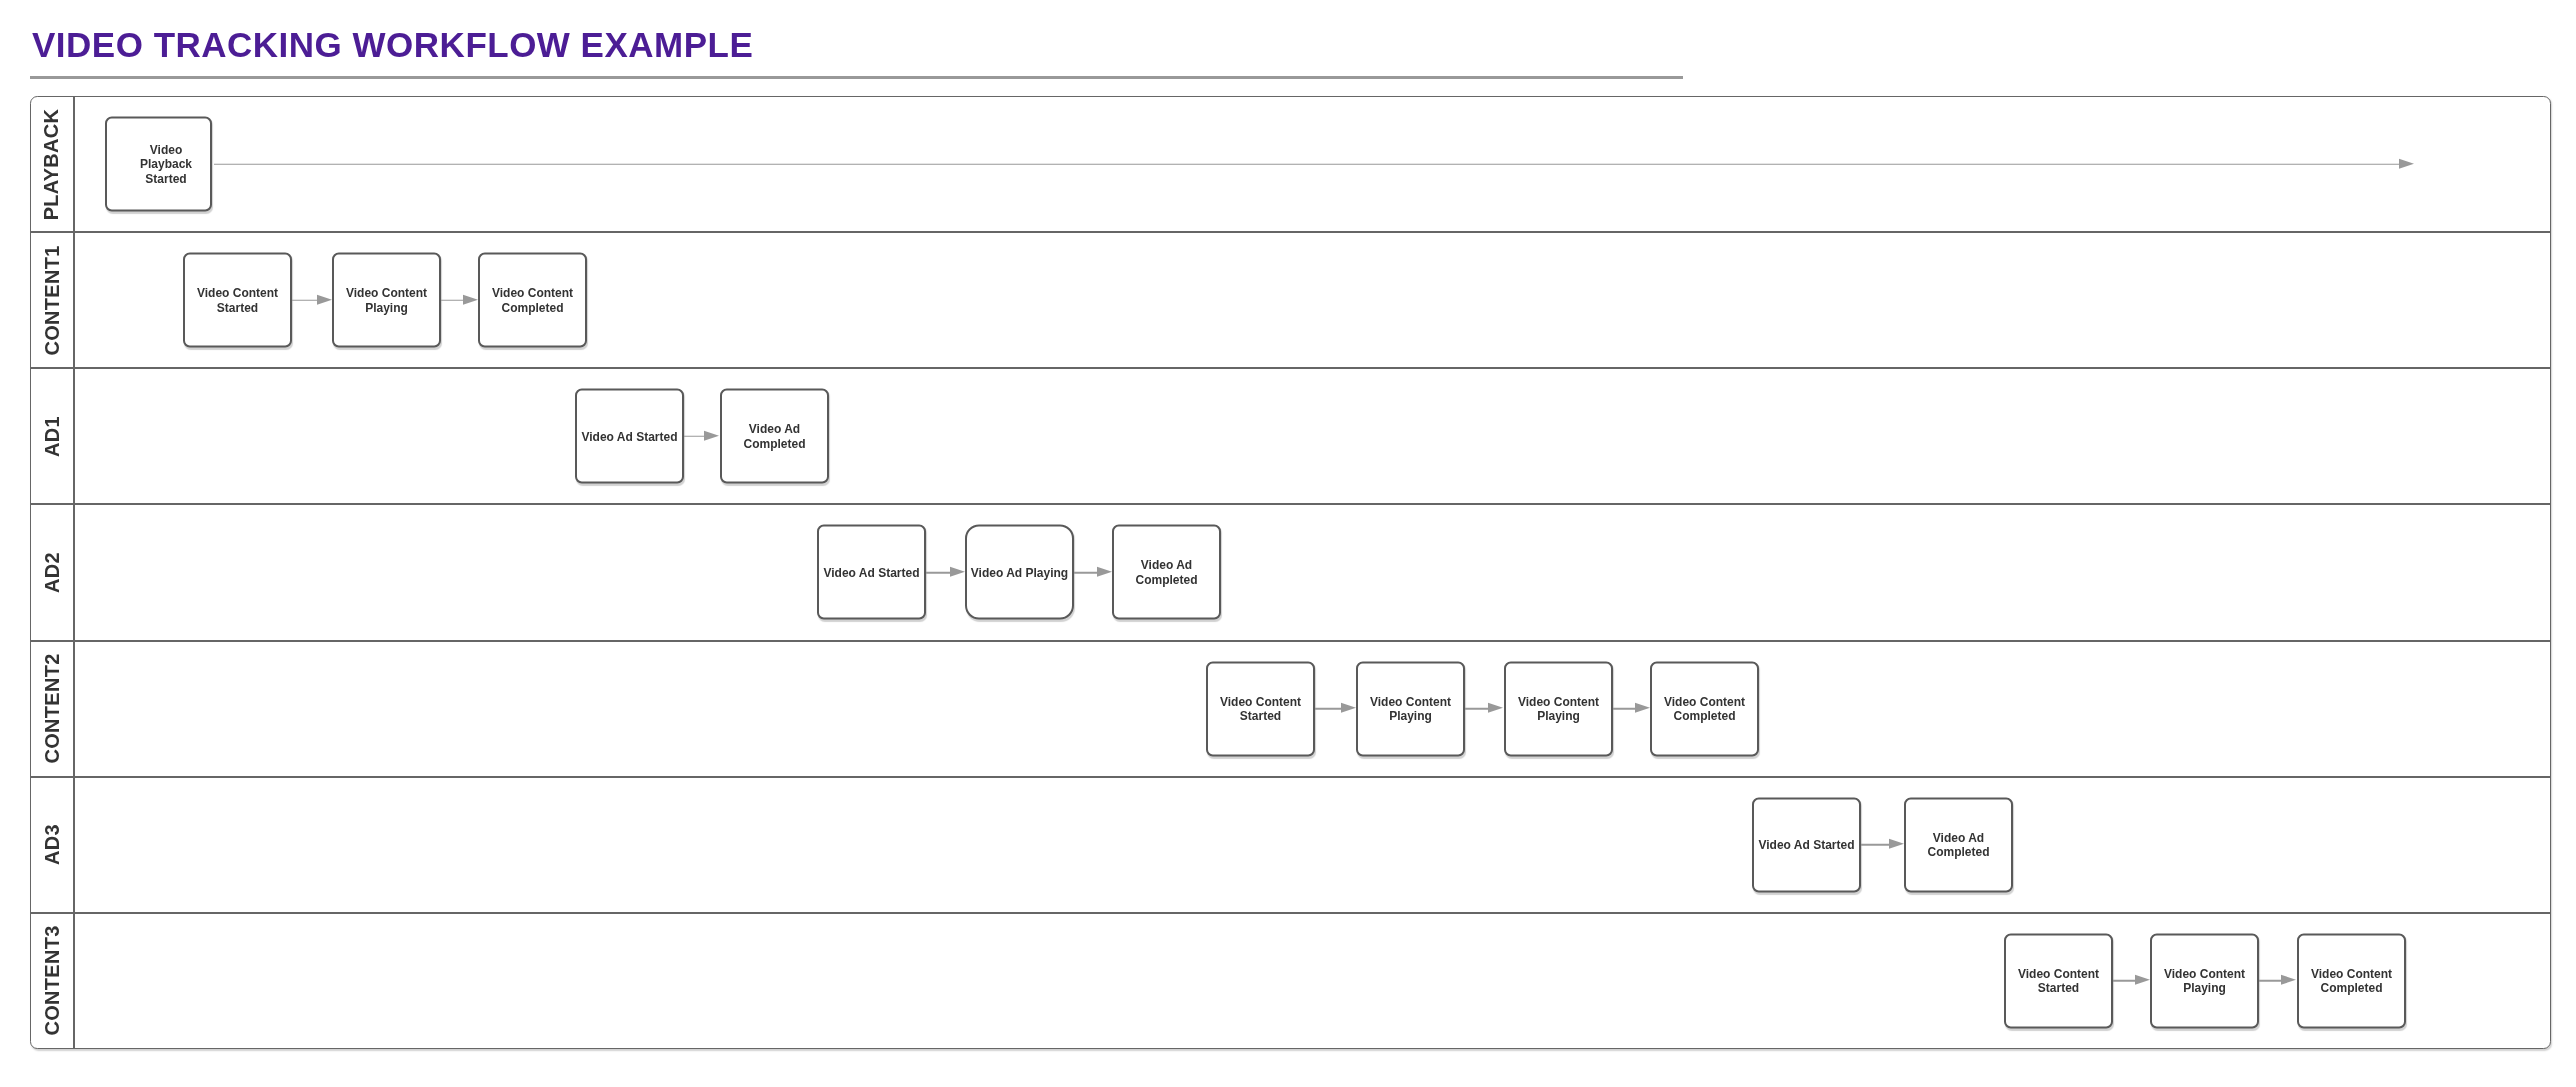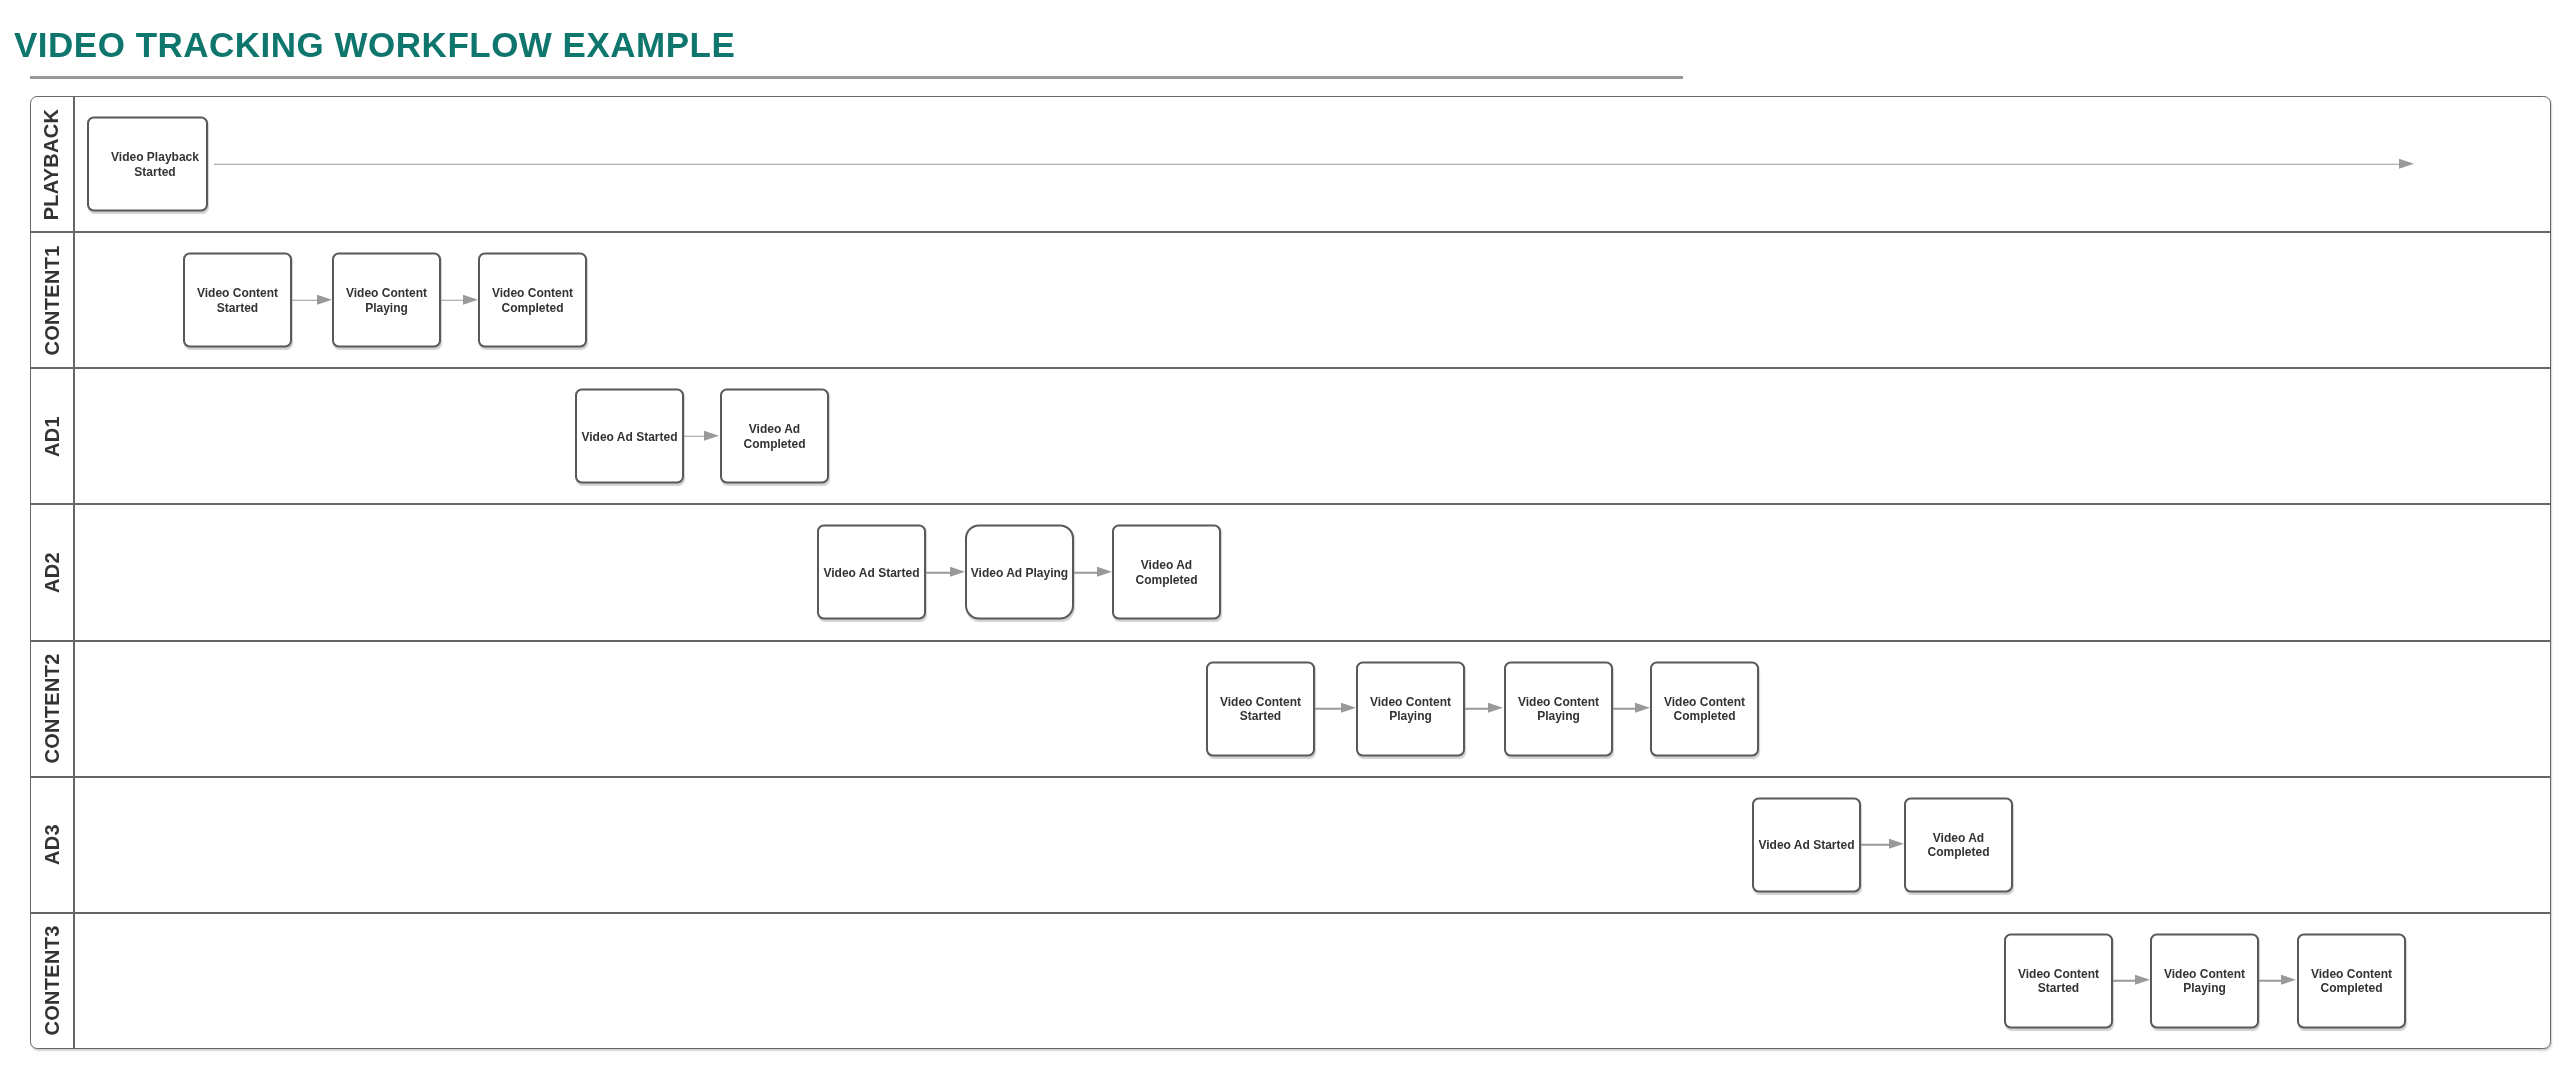--- a/index.html
+++ b/index.html
@@ -5,22 +5,22 @@
   html, body { margin: 0; padding: 0; background: #ffffff; }
   body {
     width: 2576px; height: 1087px;
     font-family: "Liberation Sans", "DejaVu Sans", sans-serif;
     position: relative; overflow: hidden;
   }
   #canvas { position: absolute; inset: 0; background: #ffffff; }
 
   
   .diagram-title {
-    position: absolute; left: 14px; top: 25px;
-    font-size: 35px; font-weight: bold; color: #0f766e;
+    position: absolute; left: 32px; top: 25px;
+    font-size: 35px; font-weight: bold; color: #4c1d95;
     letter-spacing: 0.5px; white-space: nowrap;
   }
   .title-rule {
     position: absolute; left: 30px; top: 76px;
     width: 1653px; height: 2.6px; background: #999999;
   }
 
   
   .pool {
     position: absolute; left: 30px; top: 96px;
@@ -83,21 +83,21 @@
 
 <div id="canvas">
   <div class="diagram-title">VIDEO TRACKING WORKFLOW EXAMPLE</div>
   <div class="title-rule"></div>
   <div class="pool" id="pool">
       <div class="lane">
     <div class="lane-label-cell">
       <span class="lane-label">PLAYBACK</span>
     </div>
     <div class="lane-content">
-          <div class="node" style="left: 12px; width: 121px; padding-left: 16px;">
+          <div class="node" style="left: 30px; width: 107px; padding-left: 16px;">
     <span class="node-label">Video Playback Started</span>
   </div>
           <div class="arrow" style="left: 139px; width: 2200px;">
     <div class="arrow-line"></div>
     <div class="arrow-head"></div>
   </div>
         </div>
   </div>
       <div class="lane">
     <div class="lane-label-cell">

